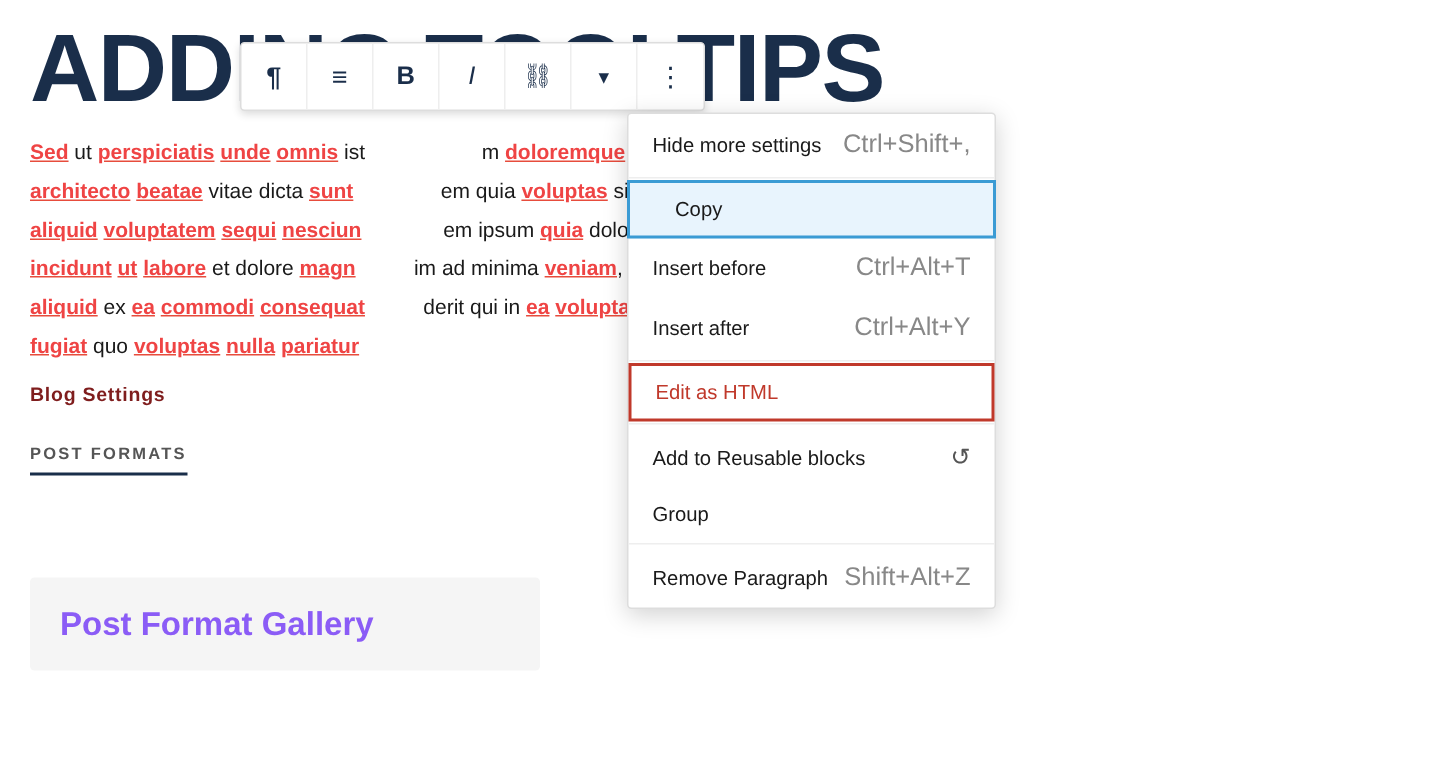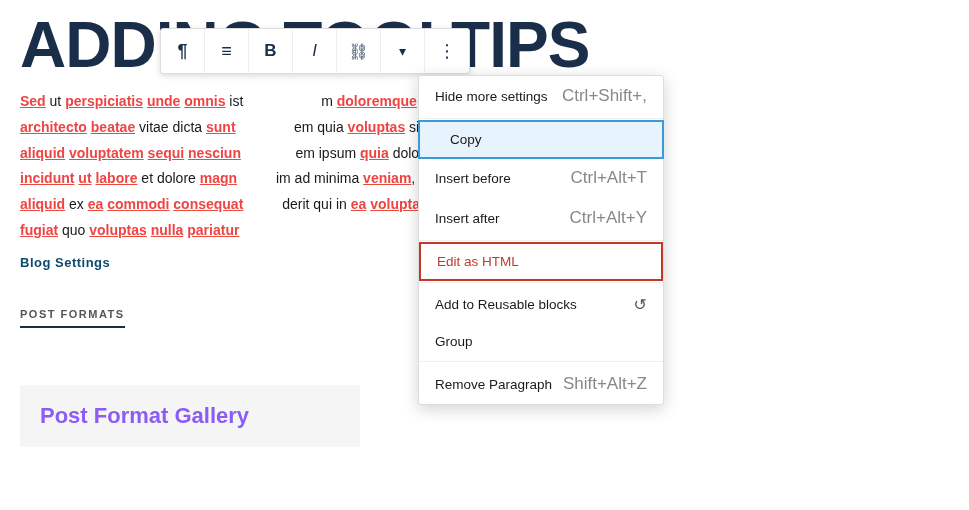--- a/index.html
+++ b/index.html
@@ -121,28 +121,28 @@
       margin: 2px 0;
     }
 
     
     .blog-settings-label {
       position: absolute;
       top: 255px;
       left: 20px;
       font-size: 13px;
       font-weight: 700;
-      color: #0c4a6e;
+      color: #7f1d1d;
       letter-spacing: 0.5px;
     }
 
     
     .post-formats-section {
       position: absolute;
-      top: 304px;
+      top: 293px;
       left: 20px;
       width: 220px;
     }
     .post-formats-label {
       font-size: 11px;
       font-weight: 700;
       color: #555;
       letter-spacing: 1.5px;
       text-transform: uppercase;
       padding-bottom: 6px;

